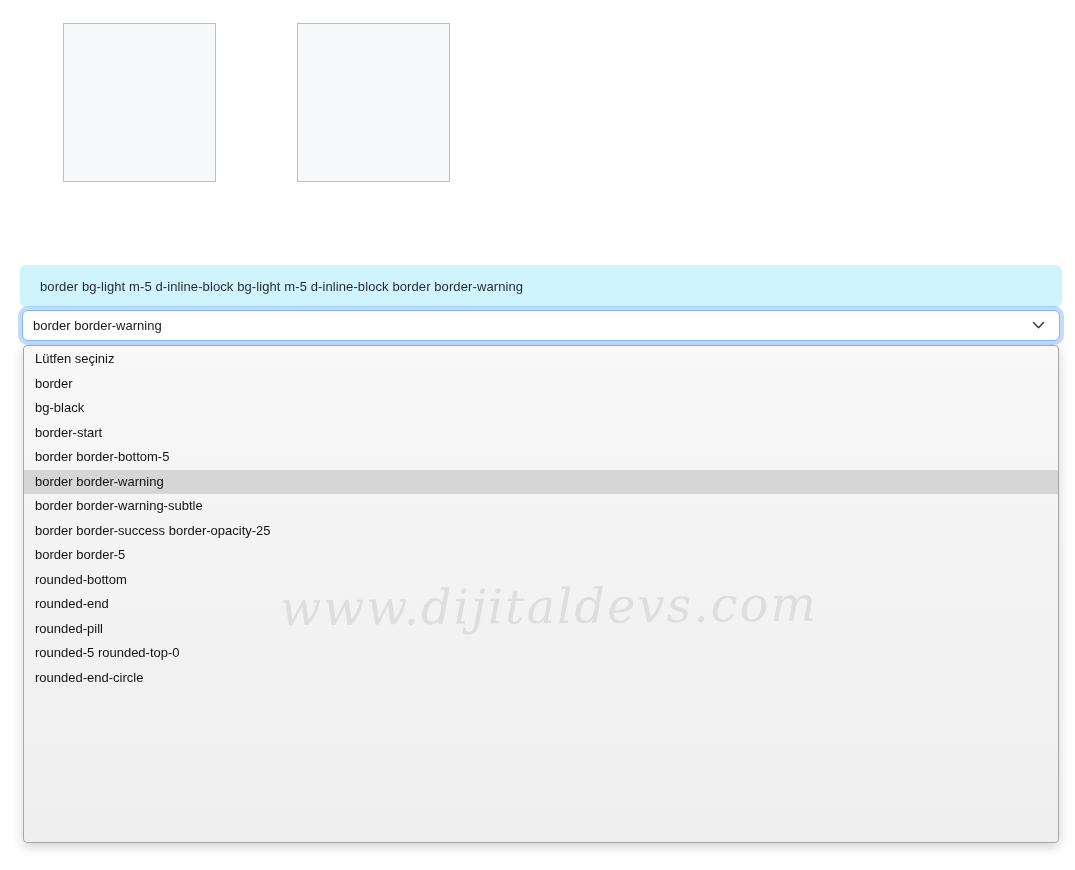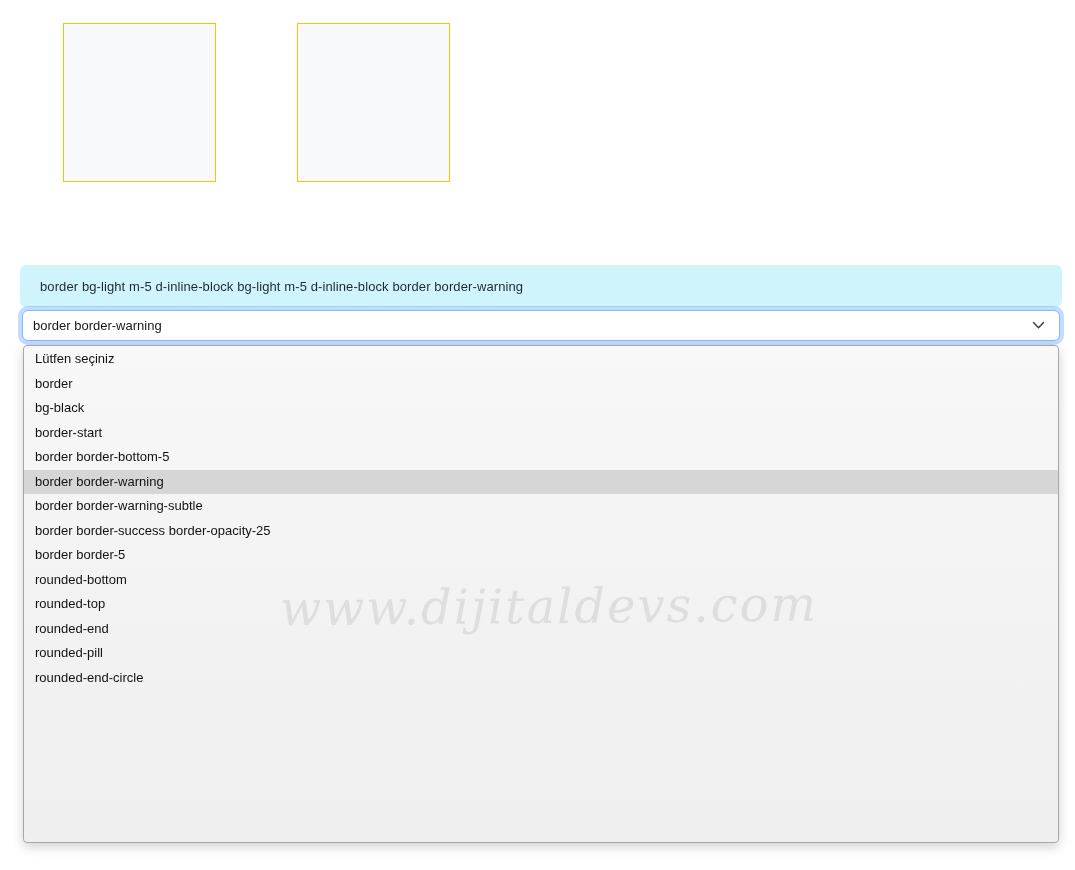--- a/index.html
+++ b/index.html
@@ -139,24 +139,24 @@
       <div class="opt selected">border border-warning</div>
 
       <div class="opt">border border-warning-subtle</div>
 
       <div class="opt">border border-success border-opacity-25</div>
 
       <div class="opt">border border-5</div>
 
       <div class="opt">rounded-bottom</div>
 
-      <div class="opt">rounded-top</div>
 
       <div class="opt">rounded-end</div>
 
 
 
       <div class="opt">rounded-pill</div>
 
+      <div class="opt">rounded-5 rounded-top-0</div>
 
       <div class="opt">rounded-end-circle</div>
     </div>
 </div>
 
 </body></html>

